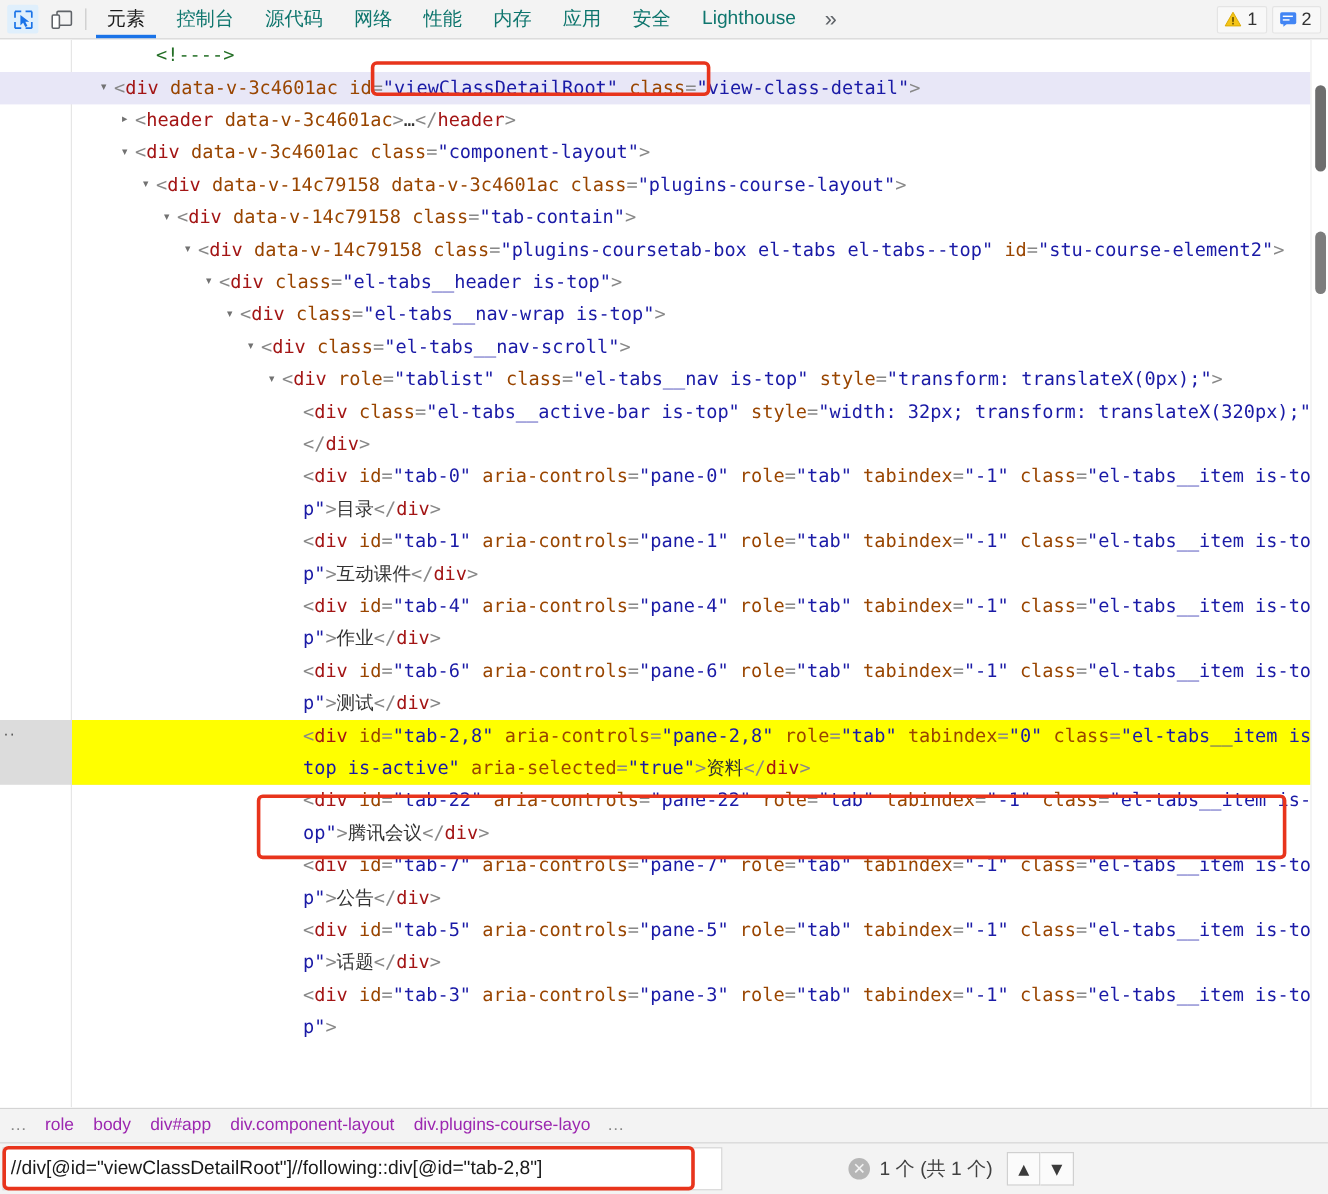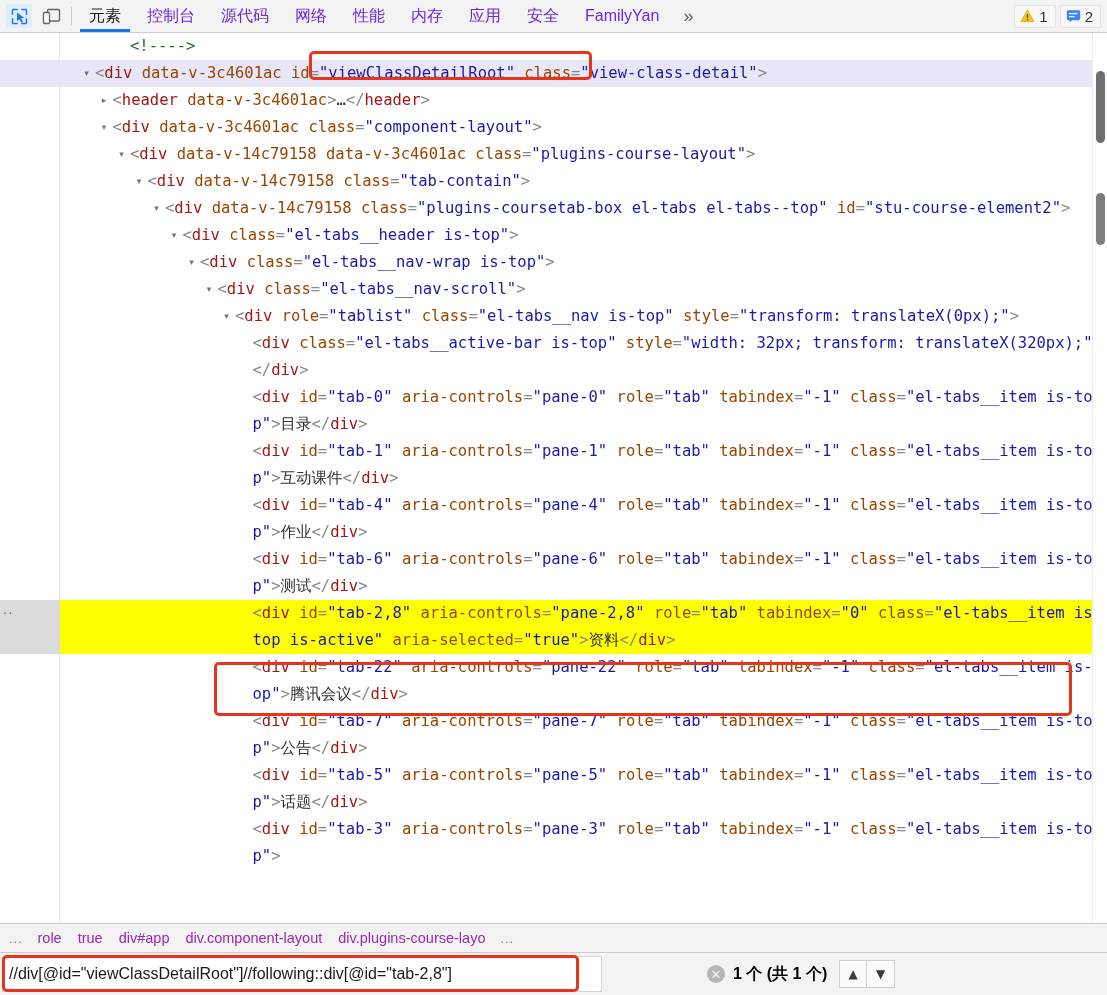--- a/index.html
+++ b/index.html
@@ -49,21 +49,21 @@
     display: flex;
     align-items: stretch;
     flex: 1;
     overflow: hidden;
   }
   .tab {
     padding: 0 13px;
     display: flex;
     align-items: center;
     font-size: 16px;
-    color: #6d28d9;
+    color: #0f766e;
     white-space: nowrap;
     position: relative;
   }
   .tab.sel { color: #1a1a1a; }
   .tab.sel::after {
     content: "";
     position: absolute;
     left: 4px; right: 4px; bottom: 0;
     height: 3px;
     background: #1a73e8;
@@ -235,23 +235,22 @@
     width: 18px; height: 18px;
     border-radius: 50%;
     background: #b6b6b6;
     color: #f3f3f3;
     display: flex; align-items: center; justify-content: center;
     font-size: 13px;
     font-family: "DejaVu Sans", sans-serif;
   }
   .count-text {
     font-size: 16px;
-    color: #000000;
+    color: #404040;
     white-space: nowrap;
-    font-weight: bold;
   }
   .navbtns { display: flex; margin-left: 4px; }
   .navbtn {
     width: 28px; height: 28px;
     border: 1px solid #d0d0d0;
     background: #fbfbfb;
     display: flex; align-items: center; justify-content: center;
     font-size: 12px;
     color: #3b3b3b;
     font-family: "DejaVu Sans", sans-serif;
@@ -306,21 +305,21 @@
     <div class="toolbar-sep"></div>
     <div class="tabs">
       <div class="tab sel">元素</div>
       <div class="tab">控制台</div>
       <div class="tab">源代码</div>
       <div class="tab">网络</div>
       <div class="tab">性能</div>
       <div class="tab">内存</div>
       <div class="tab">应用</div>
       <div class="tab">安全</div>
-      <div class="tab">FamilyYan</div>
+      <div class="tab">Lighthouse</div>
       <div class="tab chev">»</div>
     </div>
     <div class="tool-right">
       <div class="badge">
         <svg width="15" height="14" viewBox="0 0 15 14">
           <path d="M7.5 1.2 L14 12.6 H1 Z" fill="#f5c518" stroke="#d9a800" stroke-width="0.8"></path>
           <rect x="6.8" y="5.2" width="1.4" height="4" fill="#6b5200"></rect>
           <rect x="6.8" y="10" width="1.4" height="1.4" fill="#6b5200"></rect>
         </svg>
         <span>1</span>
@@ -346,21 +345,21 @@
       <div class="vthumb2" style="top:160px;height:52px;"></div>
     </div>
 
     <div class="redbox" style="left:309px; top:18px; width:283px; height:29px;"></div>
     <div class="redbox" style="left:214px; top:629px; width:858px; height:54px; z-index:45;"></div>
   </div>
 
   <div class="breadcrumb">
     <span class="crumb ell">…</span>
     <span class="crumb">role</span>
-    <span class="crumb">true</span>
+    <span class="crumb">body</span>
     <span class="crumb">div#app</span>
     <span class="crumb">div.component-layout</span>
     <span class="crumb">div.plugins-course-layo</span>
     <span class="crumb ell">…</span>
   </div>
 
   <div class="searchbar">
     <div class="search-input-wrap">
       <input class="search-input" type="text" value="//div[@id=&quot;viewClassDetailRoot&quot;]//following::div[@id=&quot;tab-2,8&quot;]" style="">
     </div>

